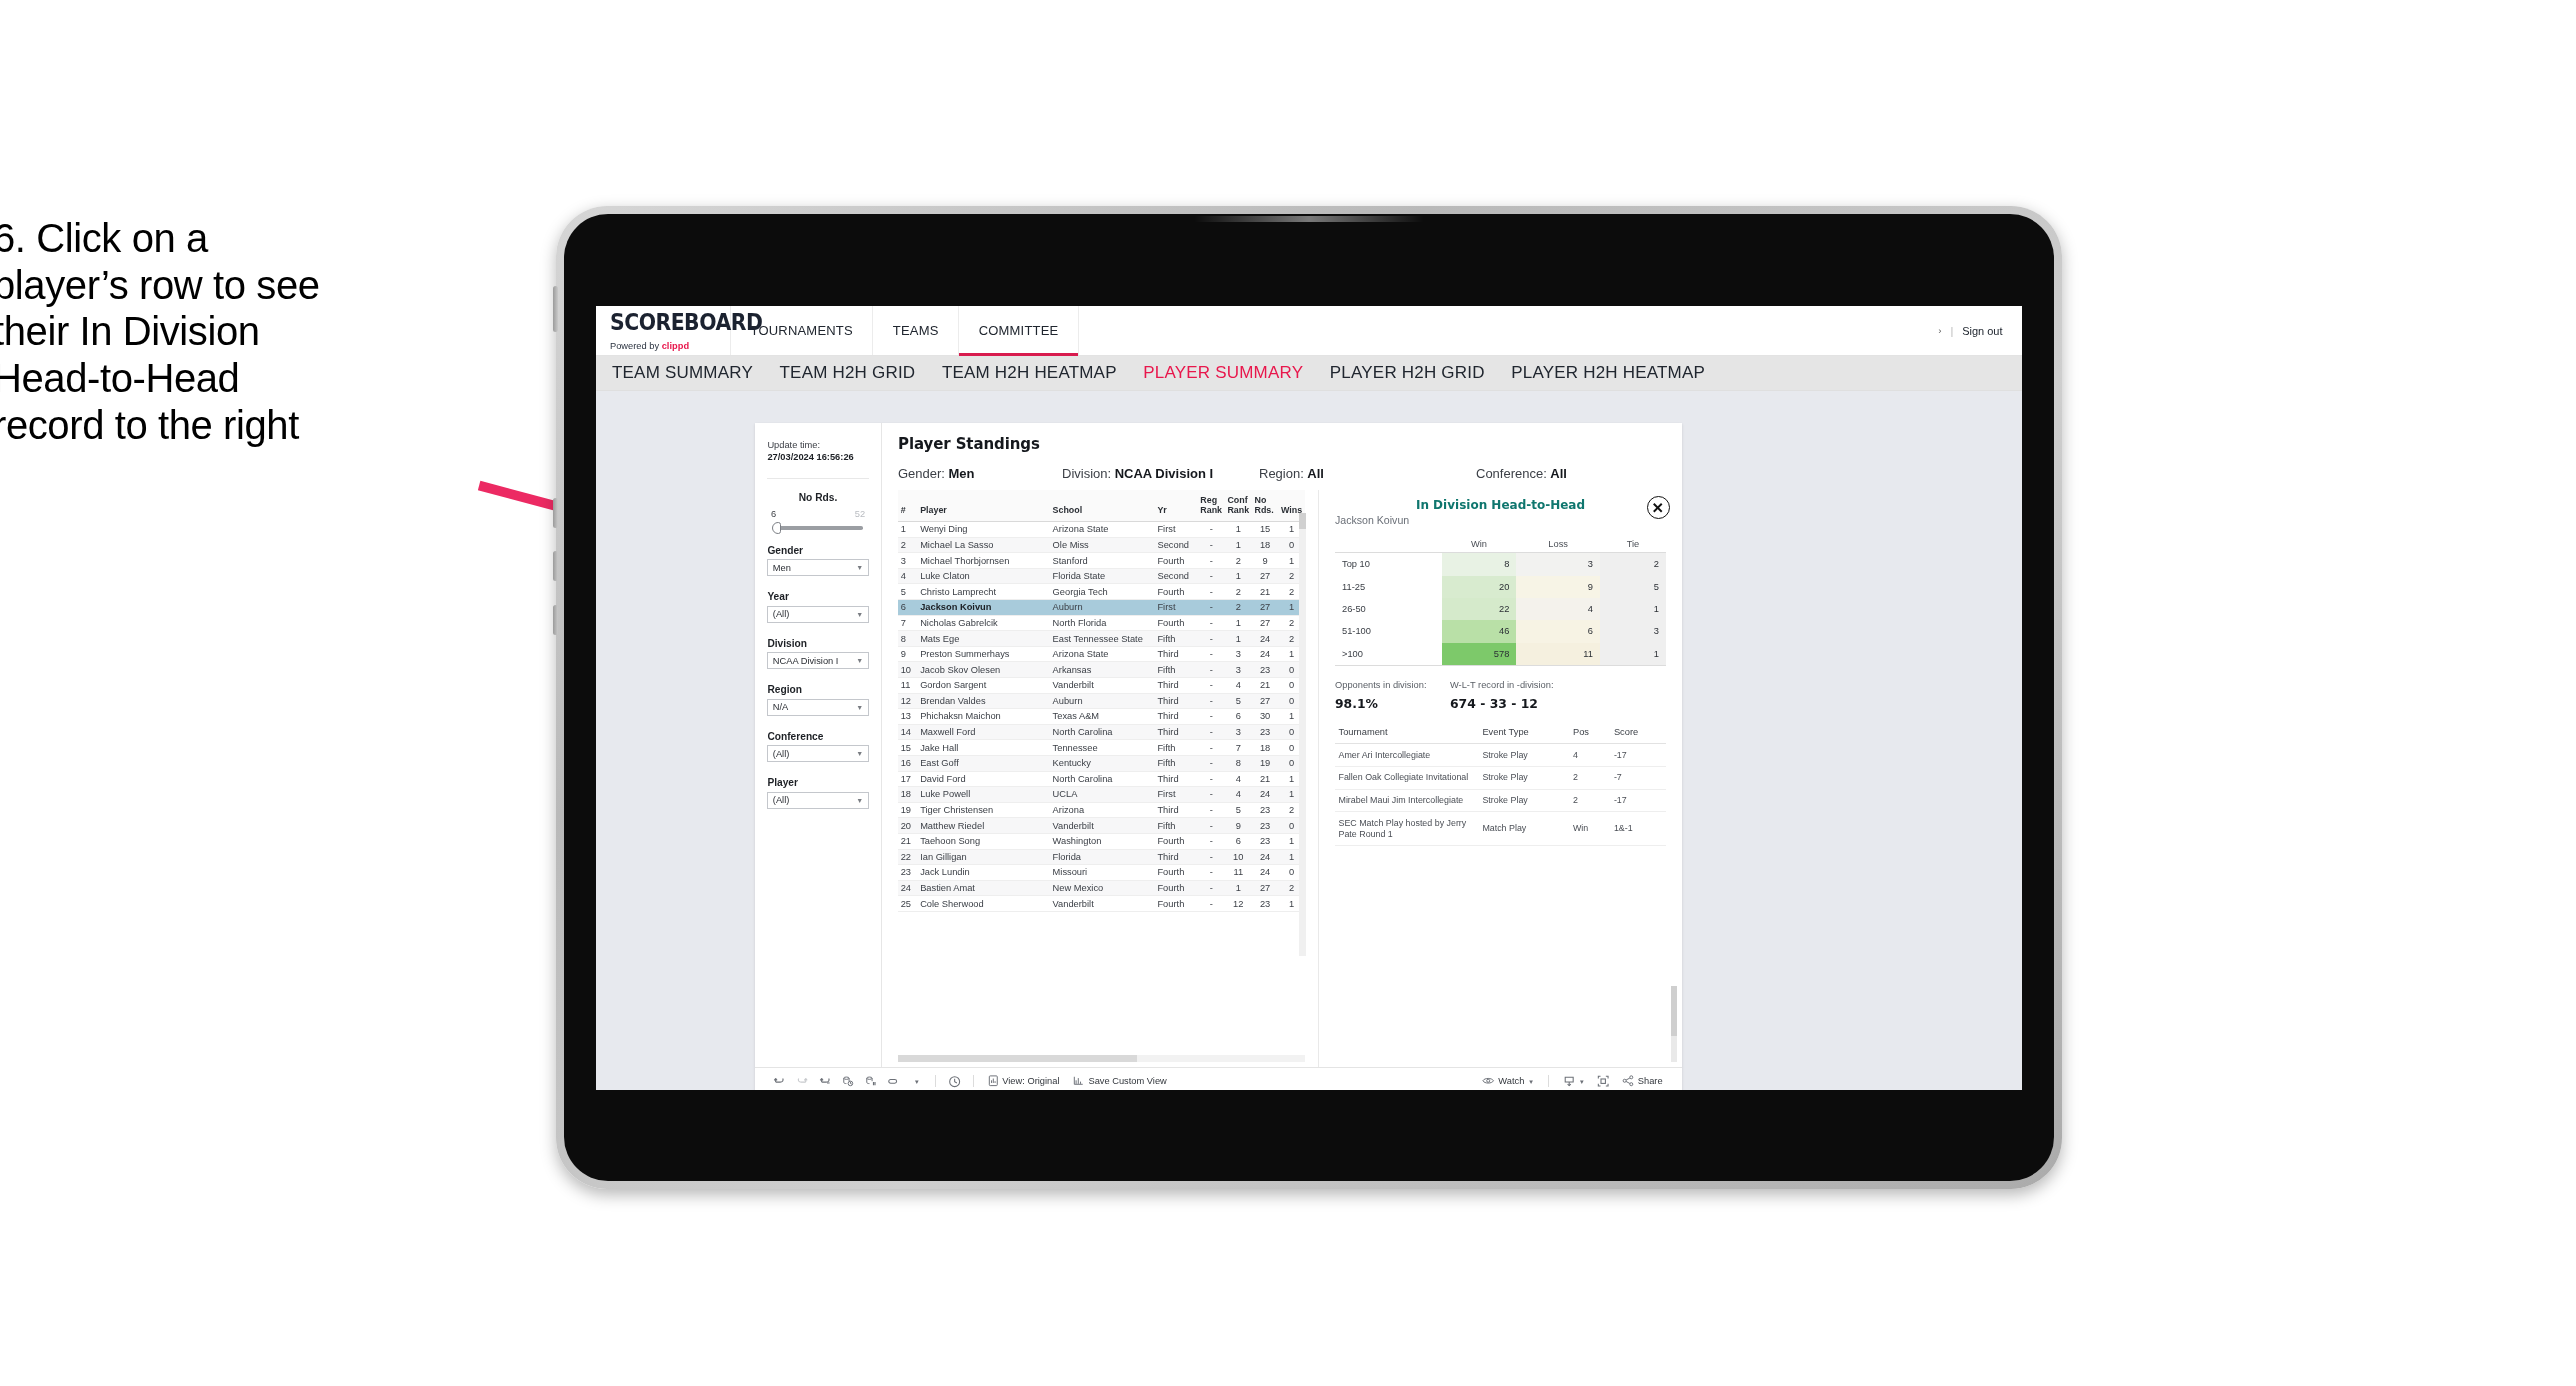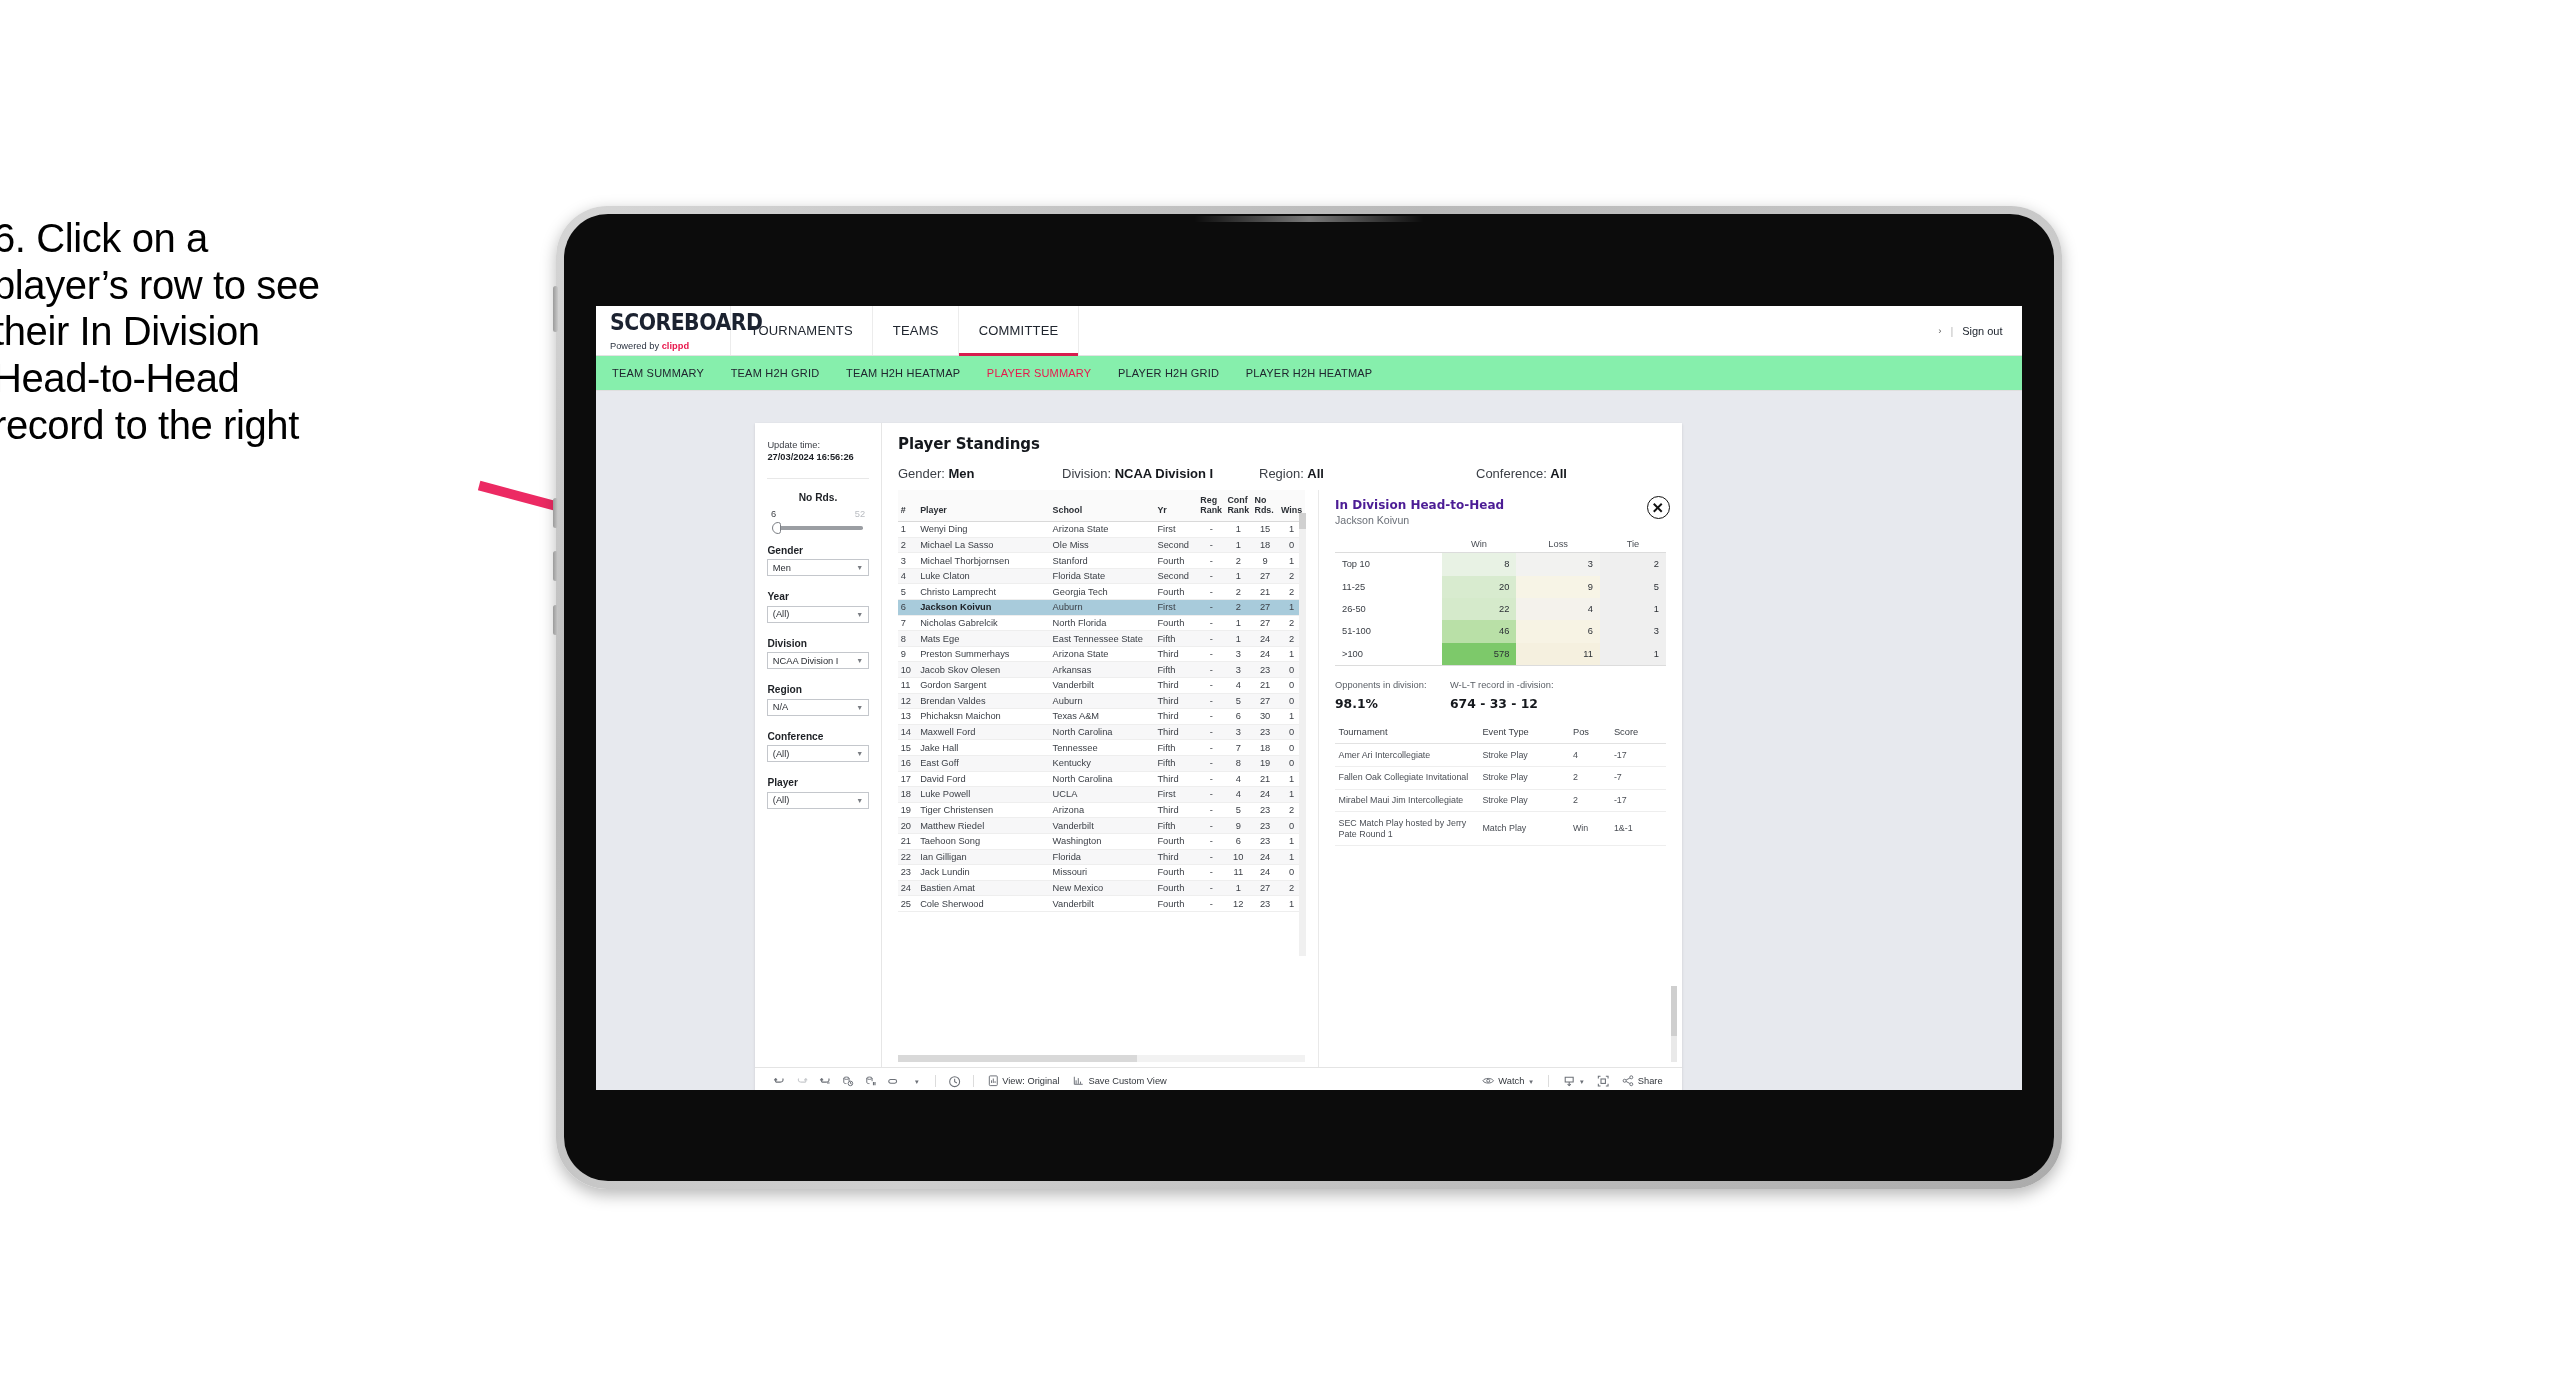--- a/index.html
+++ b/index.html
@@ -114,26 +114,26 @@
     padding-right: 19.5px;
     font-size: 11px; color: #20262f;
   }
   .nav-right .dotchev { color: #555; font-size: 9.7px; }
   .nav-right .vsep { color: #bbb; }
   .signout { cursor: pointer; }
 
   
   .subnav {
     height: 35px;
-    background: #86efac;
+    background: #e5e5e5;
     display: flex; align-items: center;
     padding-left: 16px;
     gap: 26.6px;
     border-bottom: 0.9px solid #dfdfdf;
-    font-size: 11px;
+    font-size: 17px;
     letter-spacing: 0.2px;
     color: #20262f;
   }
   .subnav span { cursor: pointer; white-space: nowrap; }
   .subnav span.active { color: #e8174c; }
 
   
   .workspace {
     position: relative;
     height: calc(784px - 50px - 35px);
@@ -232,21 +232,21 @@
   }
   .tbl-hscroll .thumb { width: 239px; height: 7px; background: #d9d9d9; }
 
   
   .h2h {
     flex: 1; border-left: 0.9px solid #e9e9e9; padding: 8px 16px 0 16px;
     position: relative; min-width: 0;
   }
   .h2h-title {
     font-family: "DejaVu Sans", sans-serif;
-    font-weight: 700; font-size: 12px; color: #4c1d95;
+    font-weight: 700; font-size: 12px; color: #0f766e; text-align: center;
   }
   .h2h-sub { font-size: 10.6px; color: #6a6f77; margin-top: 1.8px; }
   .close-btn {
     position: absolute; right: 12.4px; top: 5.3px;
     width: 23px; height: 23px; border: 1.9px solid #111; border-radius: 50%;
     display: flex; align-items: center; justify-content: center;
     cursor: pointer;
   }
   .close-btn svg { display:block; }
 

